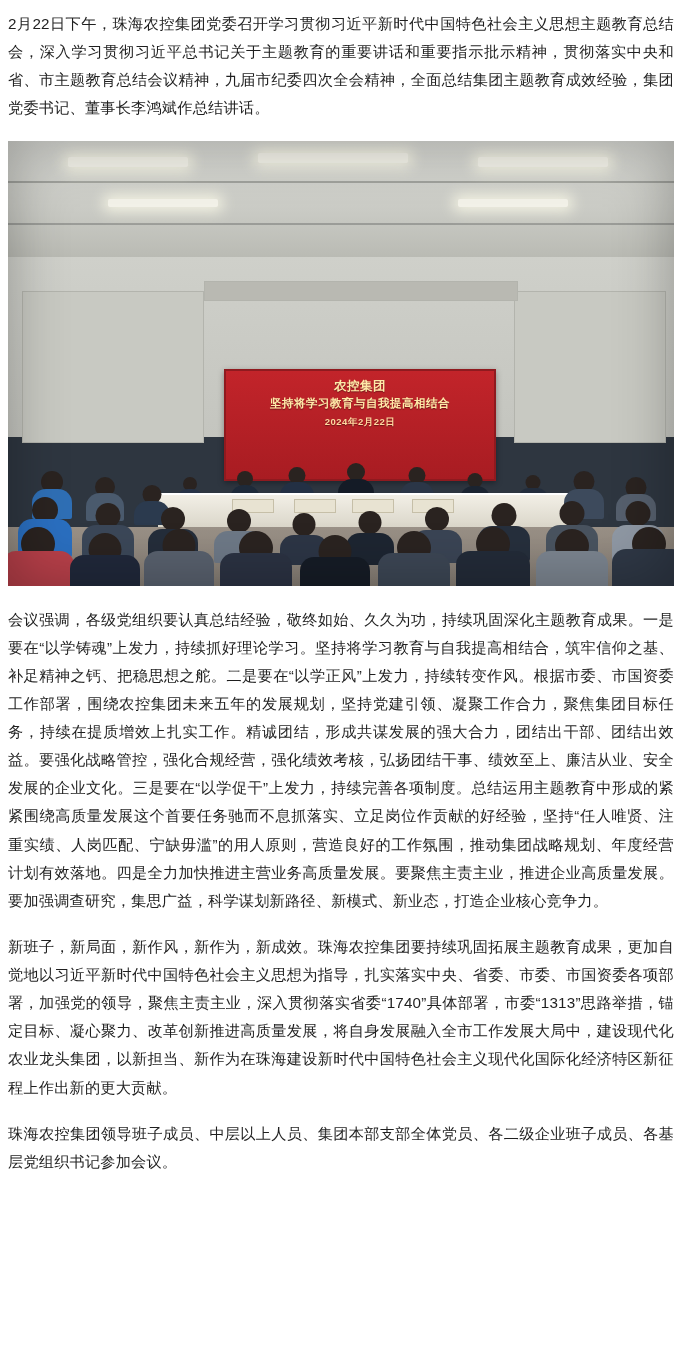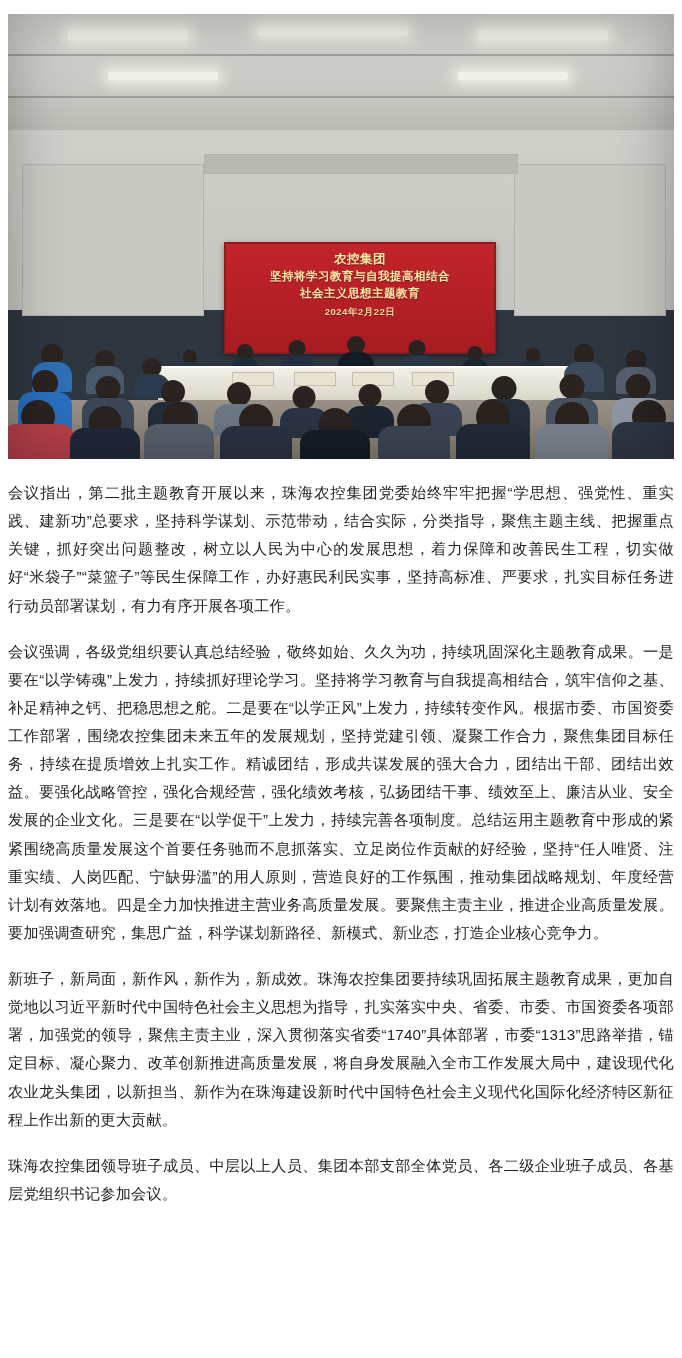--- a/index.html
+++ b/index.html
@@ -125,20 +125,21 @@
     position: absolute; inset: 0;
     box-shadow: inset 0 0 60px rgba(0,0,0,0.30);
     pointer-events: none;
   }
 </style>
 </head>
 <body>
 
 <div class="page">
 
+  <p class="para">2月22日下午，珠海农控集团党委召开学习贯彻习近平新时代中国特色社会主义思想主题教育总结会，深入学习贯彻习近平总书记关于主题教育的重要讲话和重要指示批示精神，贯彻落实中央和省、市主题教育总结会议精神，九届市纪委四次全会精神，全面总结集团主题教育成效经验，集团党委书记、董事长李鸿斌作总结讲话。</p>
 
   <div class="photo-wrap">
     <div class="photo">
 
       <div class="ph-ceiling"></div>
       <div class="ph-ceil-line" style="top:40px;"></div>
       <div class="ph-ceil-line" style="top:82px;"></div>
 
       <div class="ph-light" style="left:60px; top:16px; width:120px; height:10px;"></div>
       <div class="ph-light" style="left:250px; top:12px; width:150px; height:10px;"></div>
@@ -147,21 +148,20 @@
       <div class="ph-light" style="left:450px; top:58px; width:110px; height:8px;"></div>
 
       <div class="ph-wall"></div>
       <div class="ph-wall-panel" style="left:14px; top:150px; width:180px; height:150px;"></div>
       <div class="ph-wall-panel" style="left:506px; top:150px; width:150px; height:150px;"></div>
       <div class="ph-wall-panel" style="left:196px; top:140px; width:312px; height:18px; background:#b9b9b2;"></div>
 
       <div class="ph-screen">
         <div class="l1">农控集团</div>
         <div class="l2">坚持将学习教育与自我提高相结合</div>
-        <div class="l3">社会主义思想主题教育</div>
         <div class="l5">2024年2月22日</div>
       </div>
 
       <div class="pp" style="left:222px; top:330px; width:30px; height:30px;">
         <div class="head" style="top:0; width:16px; height:16px;"></div>
         <div class="body" style="height:16px; background:#1e2a3a;"></div>
       </div>
       <div class="pp" style="left:272px; top:326px; width:34px; height:34px;">
         <div class="head" style="top:0; width:17px; height:17px;"></div>
         <div class="body" style="height:19px; background:#233044;"></div>
@@ -291,18 +291,17 @@
       </div>
       <div class="pp" style="left:604px; top:386px; width:74px; height:66px;">
         <div class="head" style="top:0; width:34px; height:34px;"></div>
         <div class="body" style="height:44px; background:#2f3846;"></div>
       </div>
 
       <div class="vignette"></div>
     </div>
   </div>
 
-  <p class="para">会议指出，第二批主题教育开展以来，珠海农控集团党委始终牢牢把握“学思想、强党性、重实践、建新功”总要求，坚持科学谋划、示范带动，结合实际，分类指导，聚焦主题主线、把握重点关键，抓好突出问题整改，树立以人民为中心的发展思想，着力保障和改善民生工程，切实做好“米袋子”“菜篮子”等民生保障工作，办好惠民利民实事，坚持高标准、严要求，扎实目标任务进行动员部署谋划，有力有序开展各项工作。</p>
   <p class="para">会议强调，各级党组织要认真总结经验，敬终如始、久久为功，持续巩固深化主题教育成果。一是要在“以学铸魂”上发力，持续抓好理论学习。坚持将学习教育与自我提高相结合，筑牢信仰之基、补足精神之钙、把稳思想之舵。二是要在“以学正风”上发力，持续转变作风。根据市委、市国资委工作部署，围绕农控集团未来五年的发展规划，坚持党建引领、凝聚工作合力，聚焦集团目标任务，持续在提质增效上扎实工作。精诚团结，形成共谋发展的强大合力，团结出干部、团结出效益。要强化战略管控，强化合规经营，强化绩效考核，弘扬团结干事、绩效至上、廉洁从业、安全发展的企业文化。三是要在“以学促干”上发力，持续完善各项制度。总结运用主题教育中形成的紧紧围绕高质量发展这个首要任务驰而不息抓落实、立足岗位作贡献的好经验，坚持“任人唯贤、注重实绩、人岗匹配、宁缺毋滥”的用人原则，营造良好的工作氛围，推动集团战略规划、年度经营计划有效落地。四是全力加快推进主营业务高质量发展。要聚焦主责主业，推进企业高质量发展。要加强调查研究，集思广益，科学谋划新路径、新模式、新业态，打造企业核心竞争力。</p>
   <p class="para">新班子，新局面，新作风，新作为，新成效。珠海农控集团要持续巩固拓展主题教育成果，更加自觉地以习近平新时代中国特色社会主义思想为指导，扎实落实中央、省委、市委、市国资委各项部署，加强党的领导，聚焦主责主业，深入贯彻落实省委“1740”具体部署，市委“1313”思路举措，锚定目标、凝心聚力、改革创新推进高质量发展，将自身发展融入全市工作发展大局中，建设现代化农业龙头集团，以新担当、新作为在珠海建设新时代中国特色社会主义现代化国际化经济特区新征程上作出新的更大贡献。</p>
   <p class="para">珠海农控集团领导班子成员、中层以上人员、集团本部支部全体党员、各二级企业班子成员、各基层党组织书记参加会议。</p>
 
 </div>
 
 </body></html>

